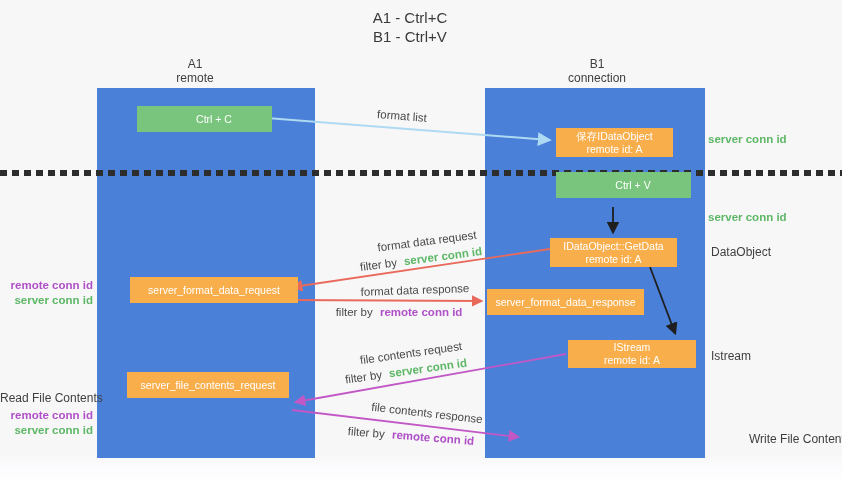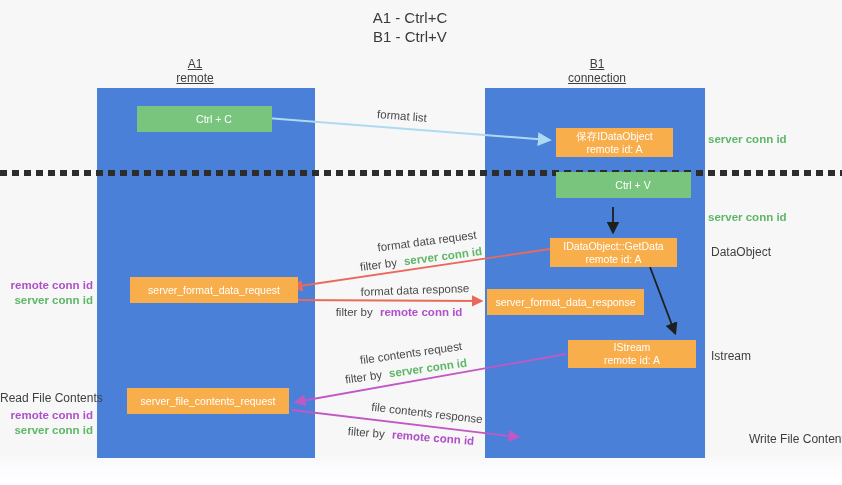--- a/index.html
+++ b/index.html
@@ -4,21 +4,21 @@
 <style>
   html,body{margin:0;padding:0;}
   .stage{
     position:relative;width:842px;height:485px;overflow:hidden;
     background:linear-gradient(#f7f7f7 0,#f7f7f7 452px,#fcfcfe 468px,#ffffff 485px);
     font-family:"Liberation Sans","DejaVu Sans",sans-serif;
     color:#3f3f3f;
   }
   .title{position:absolute;left:340px;top:8px;width:140px;text-align:center;
     font-size:15px;line-height:19px;color:#3a3a3a;}
-  .lane-header{position:absolute;text-align:center;font-size:12px;line-height:14px;color:#3f3f3f;width:120px;text-decoration:underline;}
+  .lane-header{position:absolute;text-align:center;font-size:12px;line-height:14px;color:#3f3f3f;width:120px;}
   .lane{position:absolute;top:88px;height:370px;background:#4a80d8;}
   .lane-a1{left:97px;width:218px;}
   .lane-b1{left:485px;width:220px;}
   .dotted{position:absolute;left:0;top:170px;width:842px;height:6px;
     background:repeating-linear-gradient(90deg,#2d2d2d 0 7px,transparent 7px 12px);}
   .node{position:absolute;display:flex;flex-direction:column;justify-content:center;align-items:center;
     color:#fff;text-align:center;font-size:10.5px;line-height:13px;white-space:nowrap;z-index:3;}
   .node.green{background:#79c57d;padding-left:19px;}
   .node.orange{background:#f9ae4c;}
   .side-label{position:absolute;font-size:12px;color:#3f3f3f;white-space:nowrap;}
@@ -95,21 +95,21 @@
   <div class="node orange" style="left:130px;top:277px;width:168px;height:26px;">
     <div>server_format_data_request</div>
   </div>
   <div class="node orange" style="left:487px;top:289px;width:157px;height:26px;">
     <div>server_format_data_response</div>
   </div>
   <div class="node orange" style="left:568px;top:340px;width:128px;height:28px;">
     <div>IStream</div>
     <div>remote id: A</div>
   </div>
-  <div class="node orange" style="left:127px;top:388px;width:162px;height:26px;">
+  <div class="node orange" style="left:127px;top:372px;width:162px;height:26px;">
     <div>server_file_contents_request</div>
   </div>
 
   <div class="side-label bold-green" style="left:708px;top:133px;">server conn id</div>
   <div class="side-label bold-green" style="left:708px;top:211px;">server conn id</div>
   <div class="side-label" style="left:711px;top:245px;">DataObject</div>
   <div class="side-label" style="left:711px;top:349px;">Istream</div>
   <div class="side-label" style="left:749px;top:432px;">Write File Contents</div>
 
   <div class="side-label bold-purple left-col" style="top:279px;">remote conn id</div>

